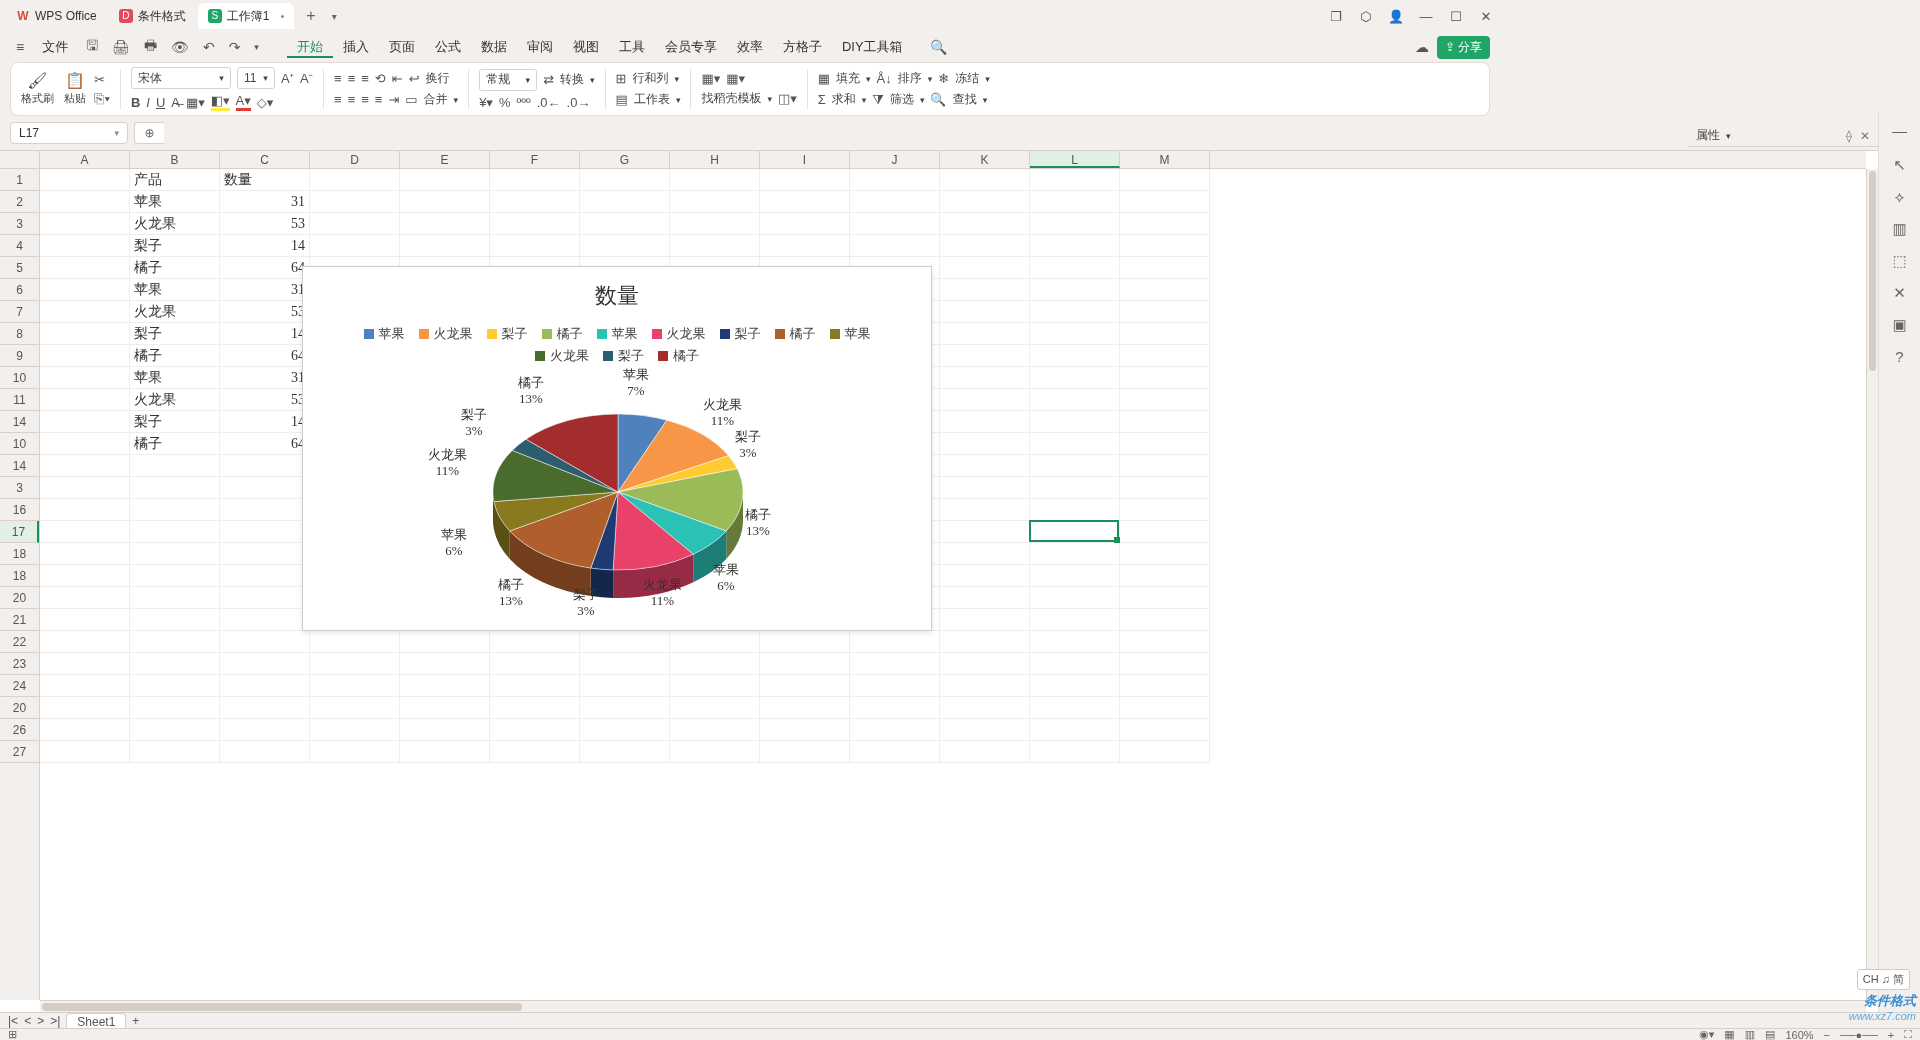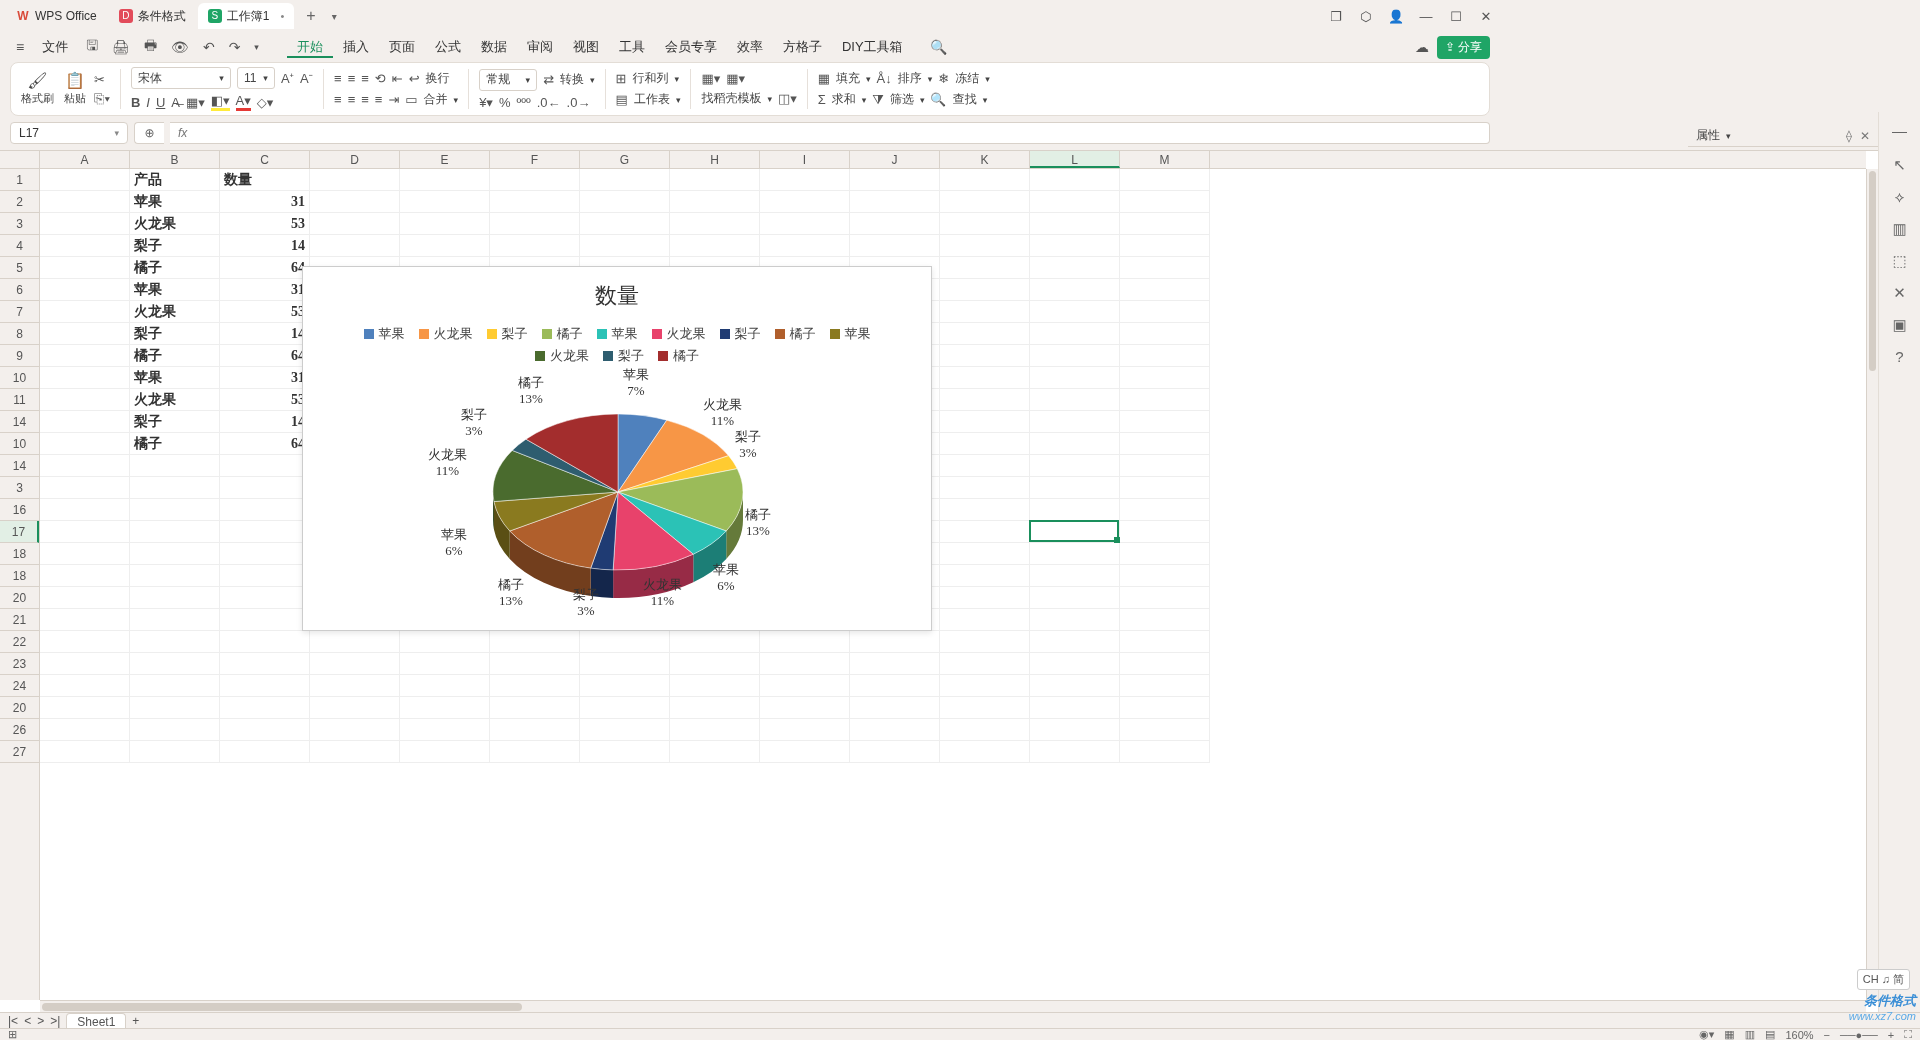--- a/index.html
+++ b/index.html
@@ -35,21 +35,21 @@
 .fxbtn{border:1px solid #d8d1c9;border-right:none;background:#fff;border-radius:4px 0 0 4px;height:22px;width:30px;display:flex;align-items:center;justify-content:center;color:#666;}
 .workarea{position:absolute;top:150px;left:0;right:42px;bottom:28px;display:flex;}
 .grid{position:relative;flex:1;background:#fff;overflow:hidden;border-top:1px solid #d8d1c9;}
 .colheads{position:absolute;top:0;left:40px;right:12px;height:18px;display:flex;background:#f3efec;border-bottom:1px solid #d8d1c9;}
 .colh{border-right:1px solid #d8d1c9;text-align:center;font-size:12px;color:#555;line-height:18px;}
 .colh.selected{background:#e2efe5;border-bottom:2px solid #1a8f5c;}
 .rowheads{position:absolute;top:18px;left:0;width:40px;bottom:12px;background:#f3efec;border-right:1px solid #d8d1c9;}
 .rowh{height:22px;border-bottom:1px solid #d8d1c9;text-align:center;font-size:12px;color:#555;line-height:22px;}
 .rowh.selected{background:#e2efe5;border-right:2px solid #1a8f5c;}
 .corner{position:absolute;top:0;left:0;width:40px;height:18px;background:#f3efec;border-right:1px solid #d8d1c9;border-bottom:1px solid #d8d1c9;}
-.cells{position:absolute;top:18px;left:40px;right:12px;bottom:12px;font-weight:bold;}
+.cells{position:absolute;top:18px;left:40px;right:12px;bottom:12px;}
 .cell{position:absolute;height:22px;border-right:1px solid #eee;border-bottom:1px solid #eee;padding:0 4px;font-size:14px;line-height:22px;font-family:SimSun,serif;}
 .cell.num{text-align:right;}
 .activecell{position:absolute;border:2px solid #1a8f5c;pointer-events:none;}
 .activecell::after{content:"";position:absolute;right:-3px;bottom:-3px;width:6px;height:6px;background:#1a8f5c;}
 .vscroll{position:absolute;top:18px;right:0;width:12px;bottom:12px;background:#f3efec;border-left:1px solid #d8d1c9;}
 .vscroll .thumb{position:absolute;top:2px;left:2px;right:2px;height:200px;background:#d4cdc5;border-radius:5px;}
 .hscroll{position:absolute;bottom:0;left:40px;right:12px;height:12px;background:#f3efec;border-top:1px solid #d8d1c9;}
 .hscroll .thumb{position:absolute;top:2px;left:2px;height:8px;width:480px;background:#d4cdc5;border-radius:5px;}
 .rsidepane{position:absolute;top:125px;right:42px;width:190px;height:22px;border-bottom:1px solid #d8d1c9;display:flex;align-items:center;padding:0 8px;gap:6px;color:#444;background:#f3efec;}
 .rsidepane .sp{margin-left:auto;display:flex;gap:8px;color:#777;}
@@ -251,23 +251,20 @@
       </div>
   </div>
 </div>
 
 <div class="namebox">
   <div class="cellname">
       <span>L17</span>
       <span style="font-size:9px;color:#888">▾</span>
     </div>
   <div class="fxbtn">⊕</div>
-  <div class="fx">
-      <i>fx</i>
-    </div>
 </div>
 
 <div class="rsidepane">
   <span>属性</span>
     <span style="font-size:9px">▾</span>
   <div class="sp">
       <span>⟠</span>
       <span>✕</span>
     </div>
 </div>

